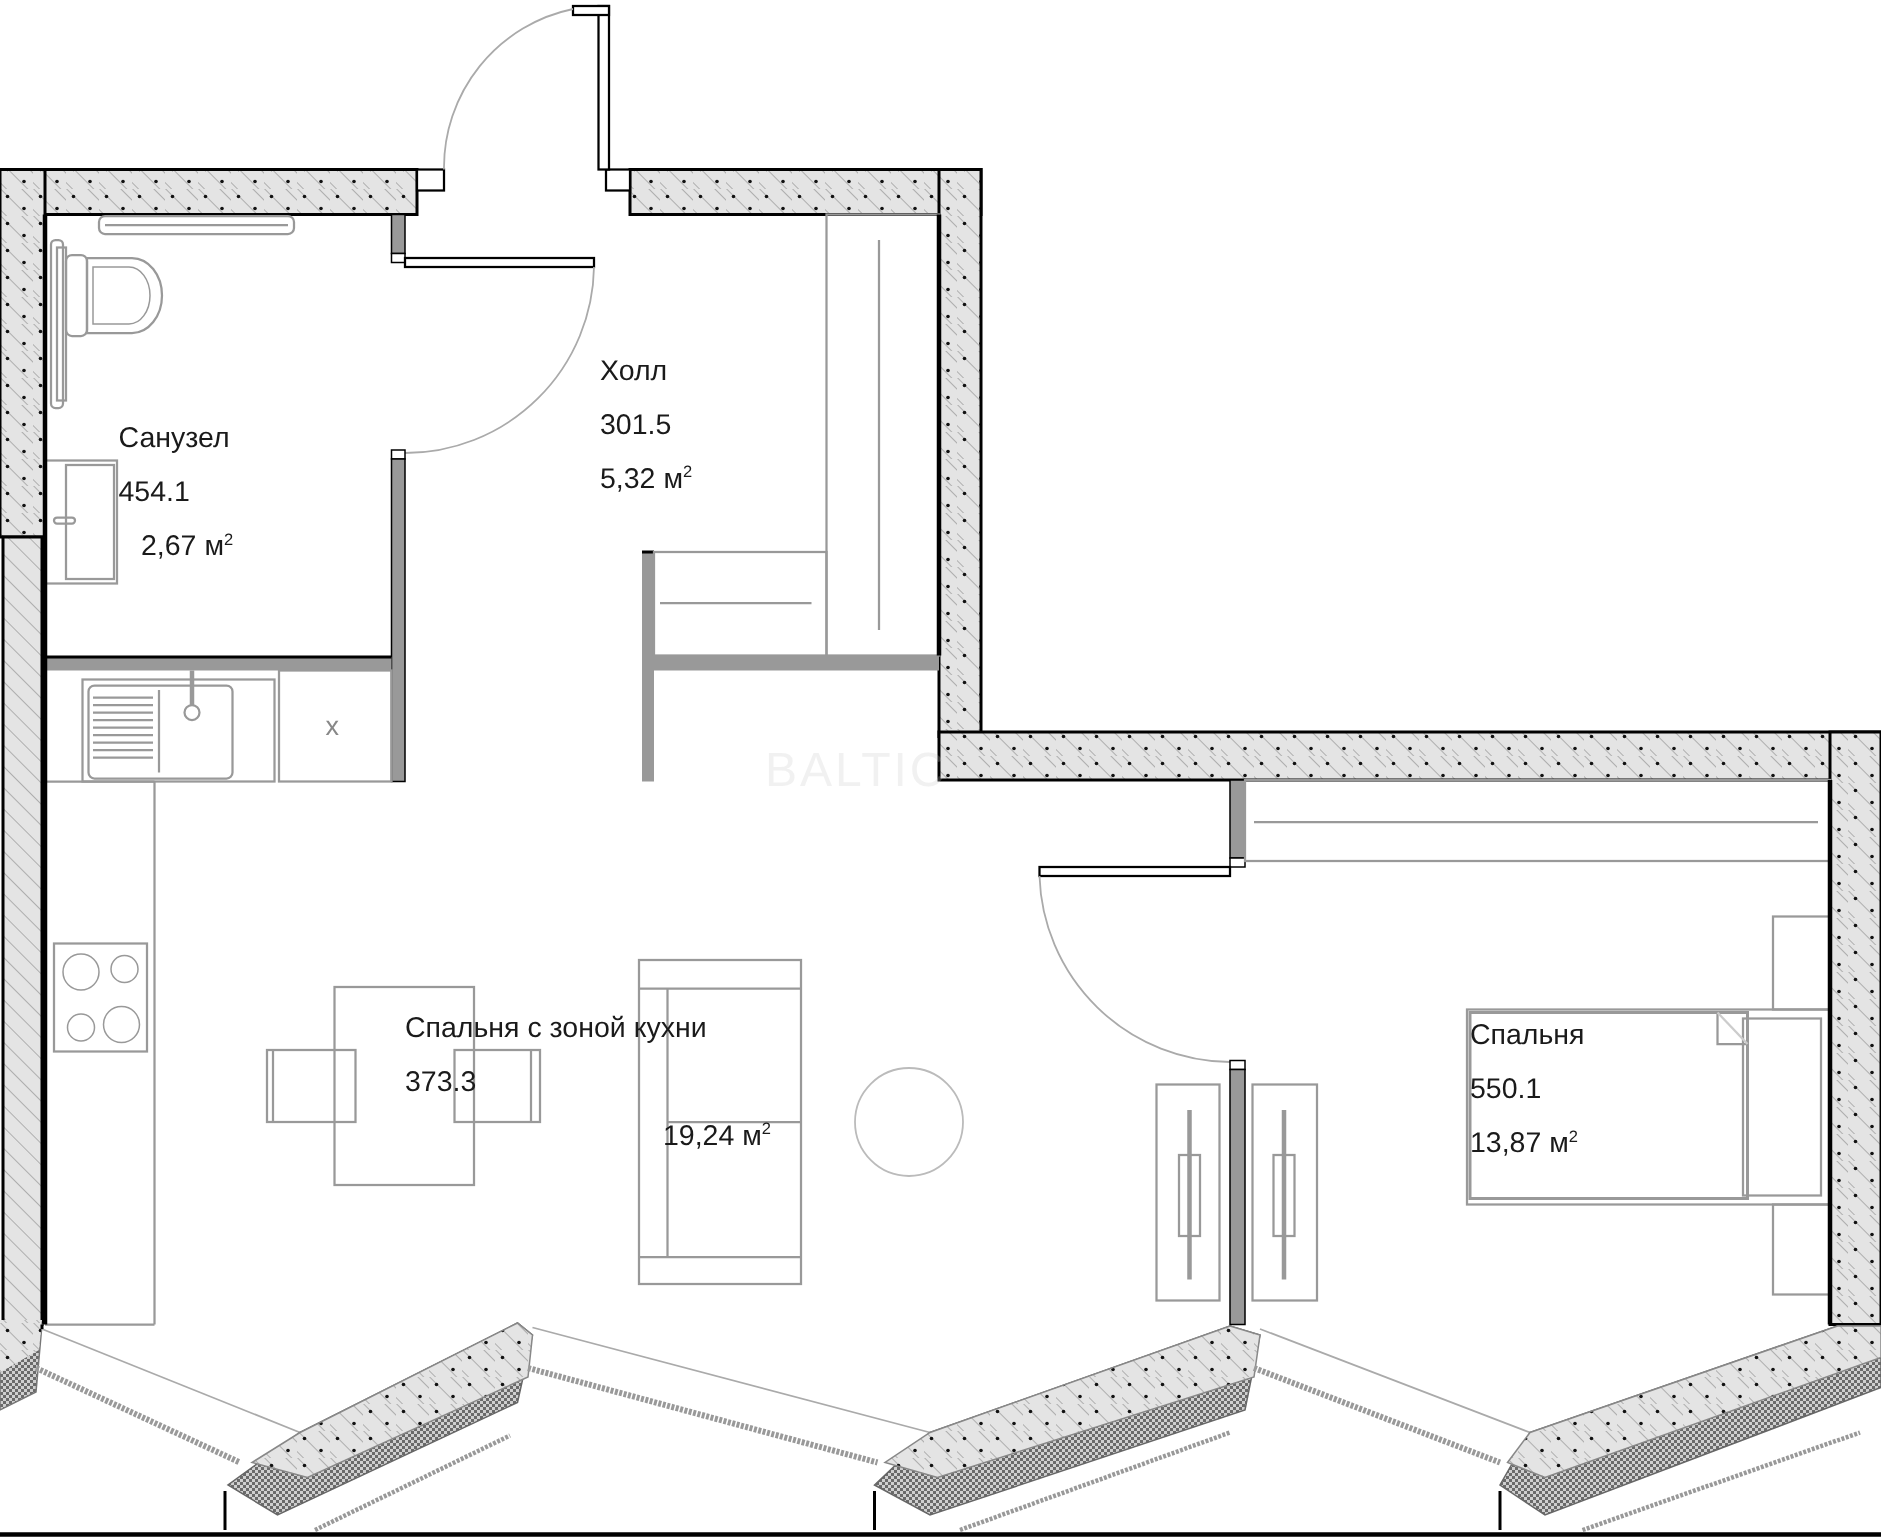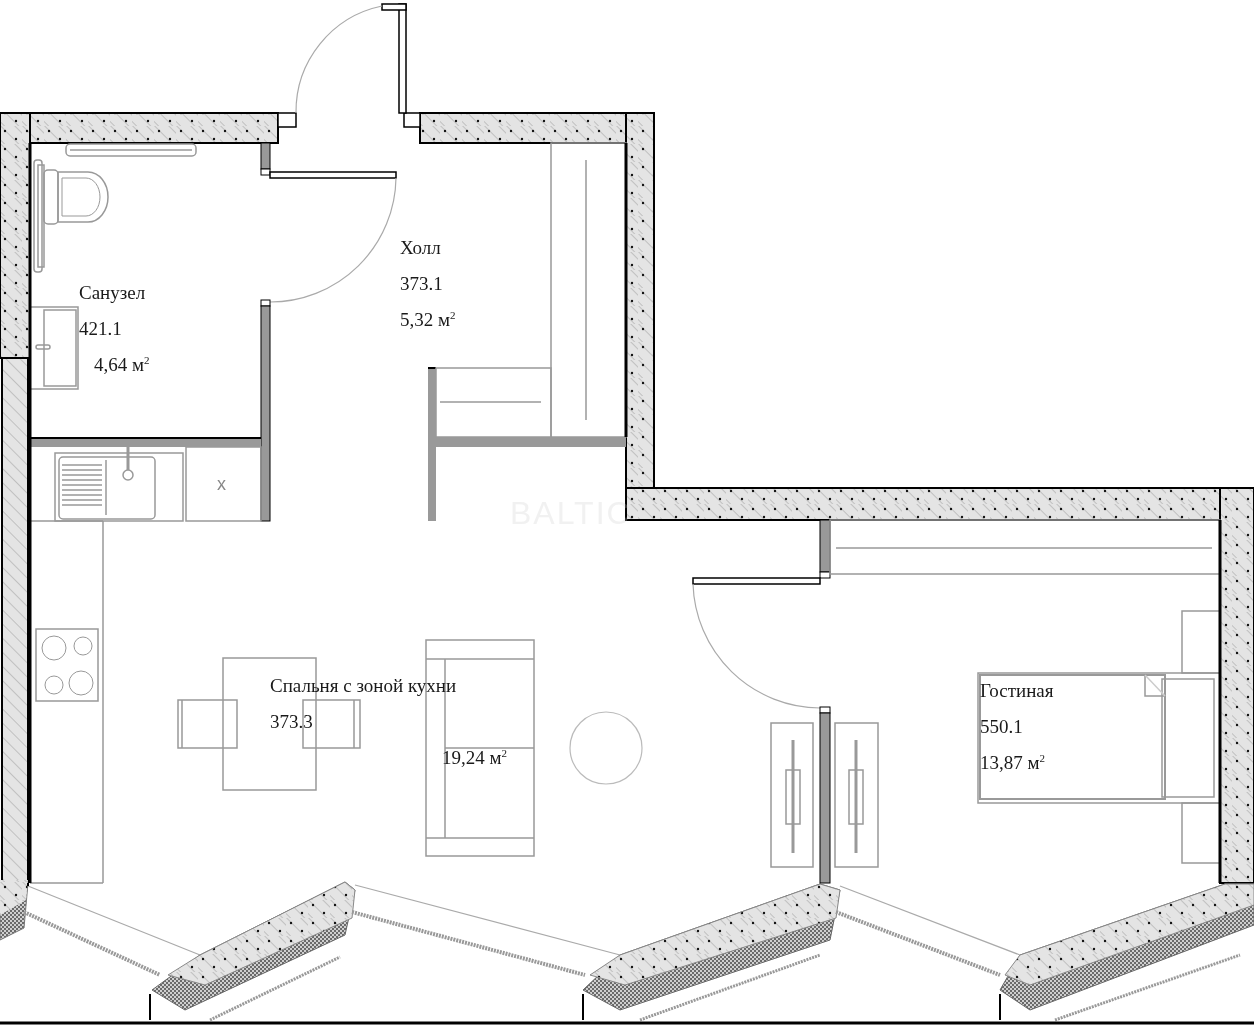--- a/index.html
+++ b/index.html
@@ -1,20 +1,20 @@
 <!DOCTYPE html>
 <html><head>
 <meta charset="utf-8">
 <style>
   html, body { margin: 0; padding: 0; background: #ffffff; }
   body { width: 1254px; height: 1025px; overflow: hidden; position: relative; font-family: "Liberation Sans", sans-serif; }
   #plan { position: absolute; left: 0; top: 0; width: 1254px; height: 1025px; }
   .room-label { position: absolute; font-family: "Liberation Sans", sans-serif; font-size: 19px; color: #1a1a1a; line-height: 1; white-space: nowrap; }
   .room-label sup { font-size: 11px; vertical-align: 7px; }
-  .lbl-line { display: block; position: absolute; left: 0; font-family: Liberation Serif, serif; }
+  .lbl-line { display: block; position: absolute; left: 0; }
   .watermark { position: absolute; left: 510px; top: 495px; color: rgba(200,200,200,0.25); font-family: "Liberation Sans", sans-serif; font-weight: normal; font-size: 32px; letter-spacing: 2px; }
 </style>
 </head>
 <body>
 
 <svg id="plan" viewBox="0 0 1254 1025" xmlns="http://www.w3.org/2000/svg">
   <defs>
     <pattern id="hatch" patternUnits="userSpaceOnUse" width="10" height="10" patternTransform="rotate(-45)">
       <rect width="10" height="10" fill="#e4e4e4"></rect>
       <line x1="0" y1="0" x2="0" y2="10" stroke="#a8a8a8" stroke-width="1.2"></line>
@@ -230,33 +230,33 @@
     <line x1="1220" y1="520" x2="1220" y2="883"></line>
   </g>
 </svg>
 
 <div class="watermark">BALTIC</div>
 
 <div class="room-label" style="left:217px; top:475px; font-size:18px; color:#888;">x</div>
 
 <div class="room-label" style="left:400px; top:238px;">
   <span class="lbl-line" style="top:0">Холл</span>
-  <span class="lbl-line" style="top:36px">373.1</span>
+  <span class="lbl-line" style="top:36px">301.5</span>
   <span class="lbl-line" style="top:72px"><span>5,32</span> <span>м</span><sup>2</sup></span>
 </div>
 
 <div class="room-label" style="left:79px; top:283px;">
   <span class="lbl-line" style="top:0">Санузел</span>
-  <span class="lbl-line" style="top:36px; left:0">421.1</span>
-  <span class="lbl-line" style="top:72px; left:15px"><span>4,64</span> <span>м</span><sup>2</sup></span>
+  <span class="lbl-line" style="top:36px; left:0">454.1</span>
+  <span class="lbl-line" style="top:72px; left:15px"><span>2,67</span> <span>м</span><sup>2</sup></span>
 </div>
 
 <div class="room-label" style="left:270px; top:676px;">
   <span class="lbl-line" style="top:0">Спальня с зоной кухни</span>
   <span class="lbl-line" style="top:36px">373.3</span>
   <span class="lbl-line" style="top:72px; left:172px"><span>19,24</span> <span>м</span><sup>2</sup></span>
 </div>
 
 <div class="room-label" style="left:980px; top:681px;">
-  <span class="lbl-line" style="top:0">Гостиная</span>
+  <span class="lbl-line" style="top:0">Спальня</span>
   <span class="lbl-line" style="top:36px">550.1</span>
   <span class="lbl-line" style="top:72px"><span>13,87</span> <span>м</span><sup>2</sup></span>
 </div>
 
 </body></html>

